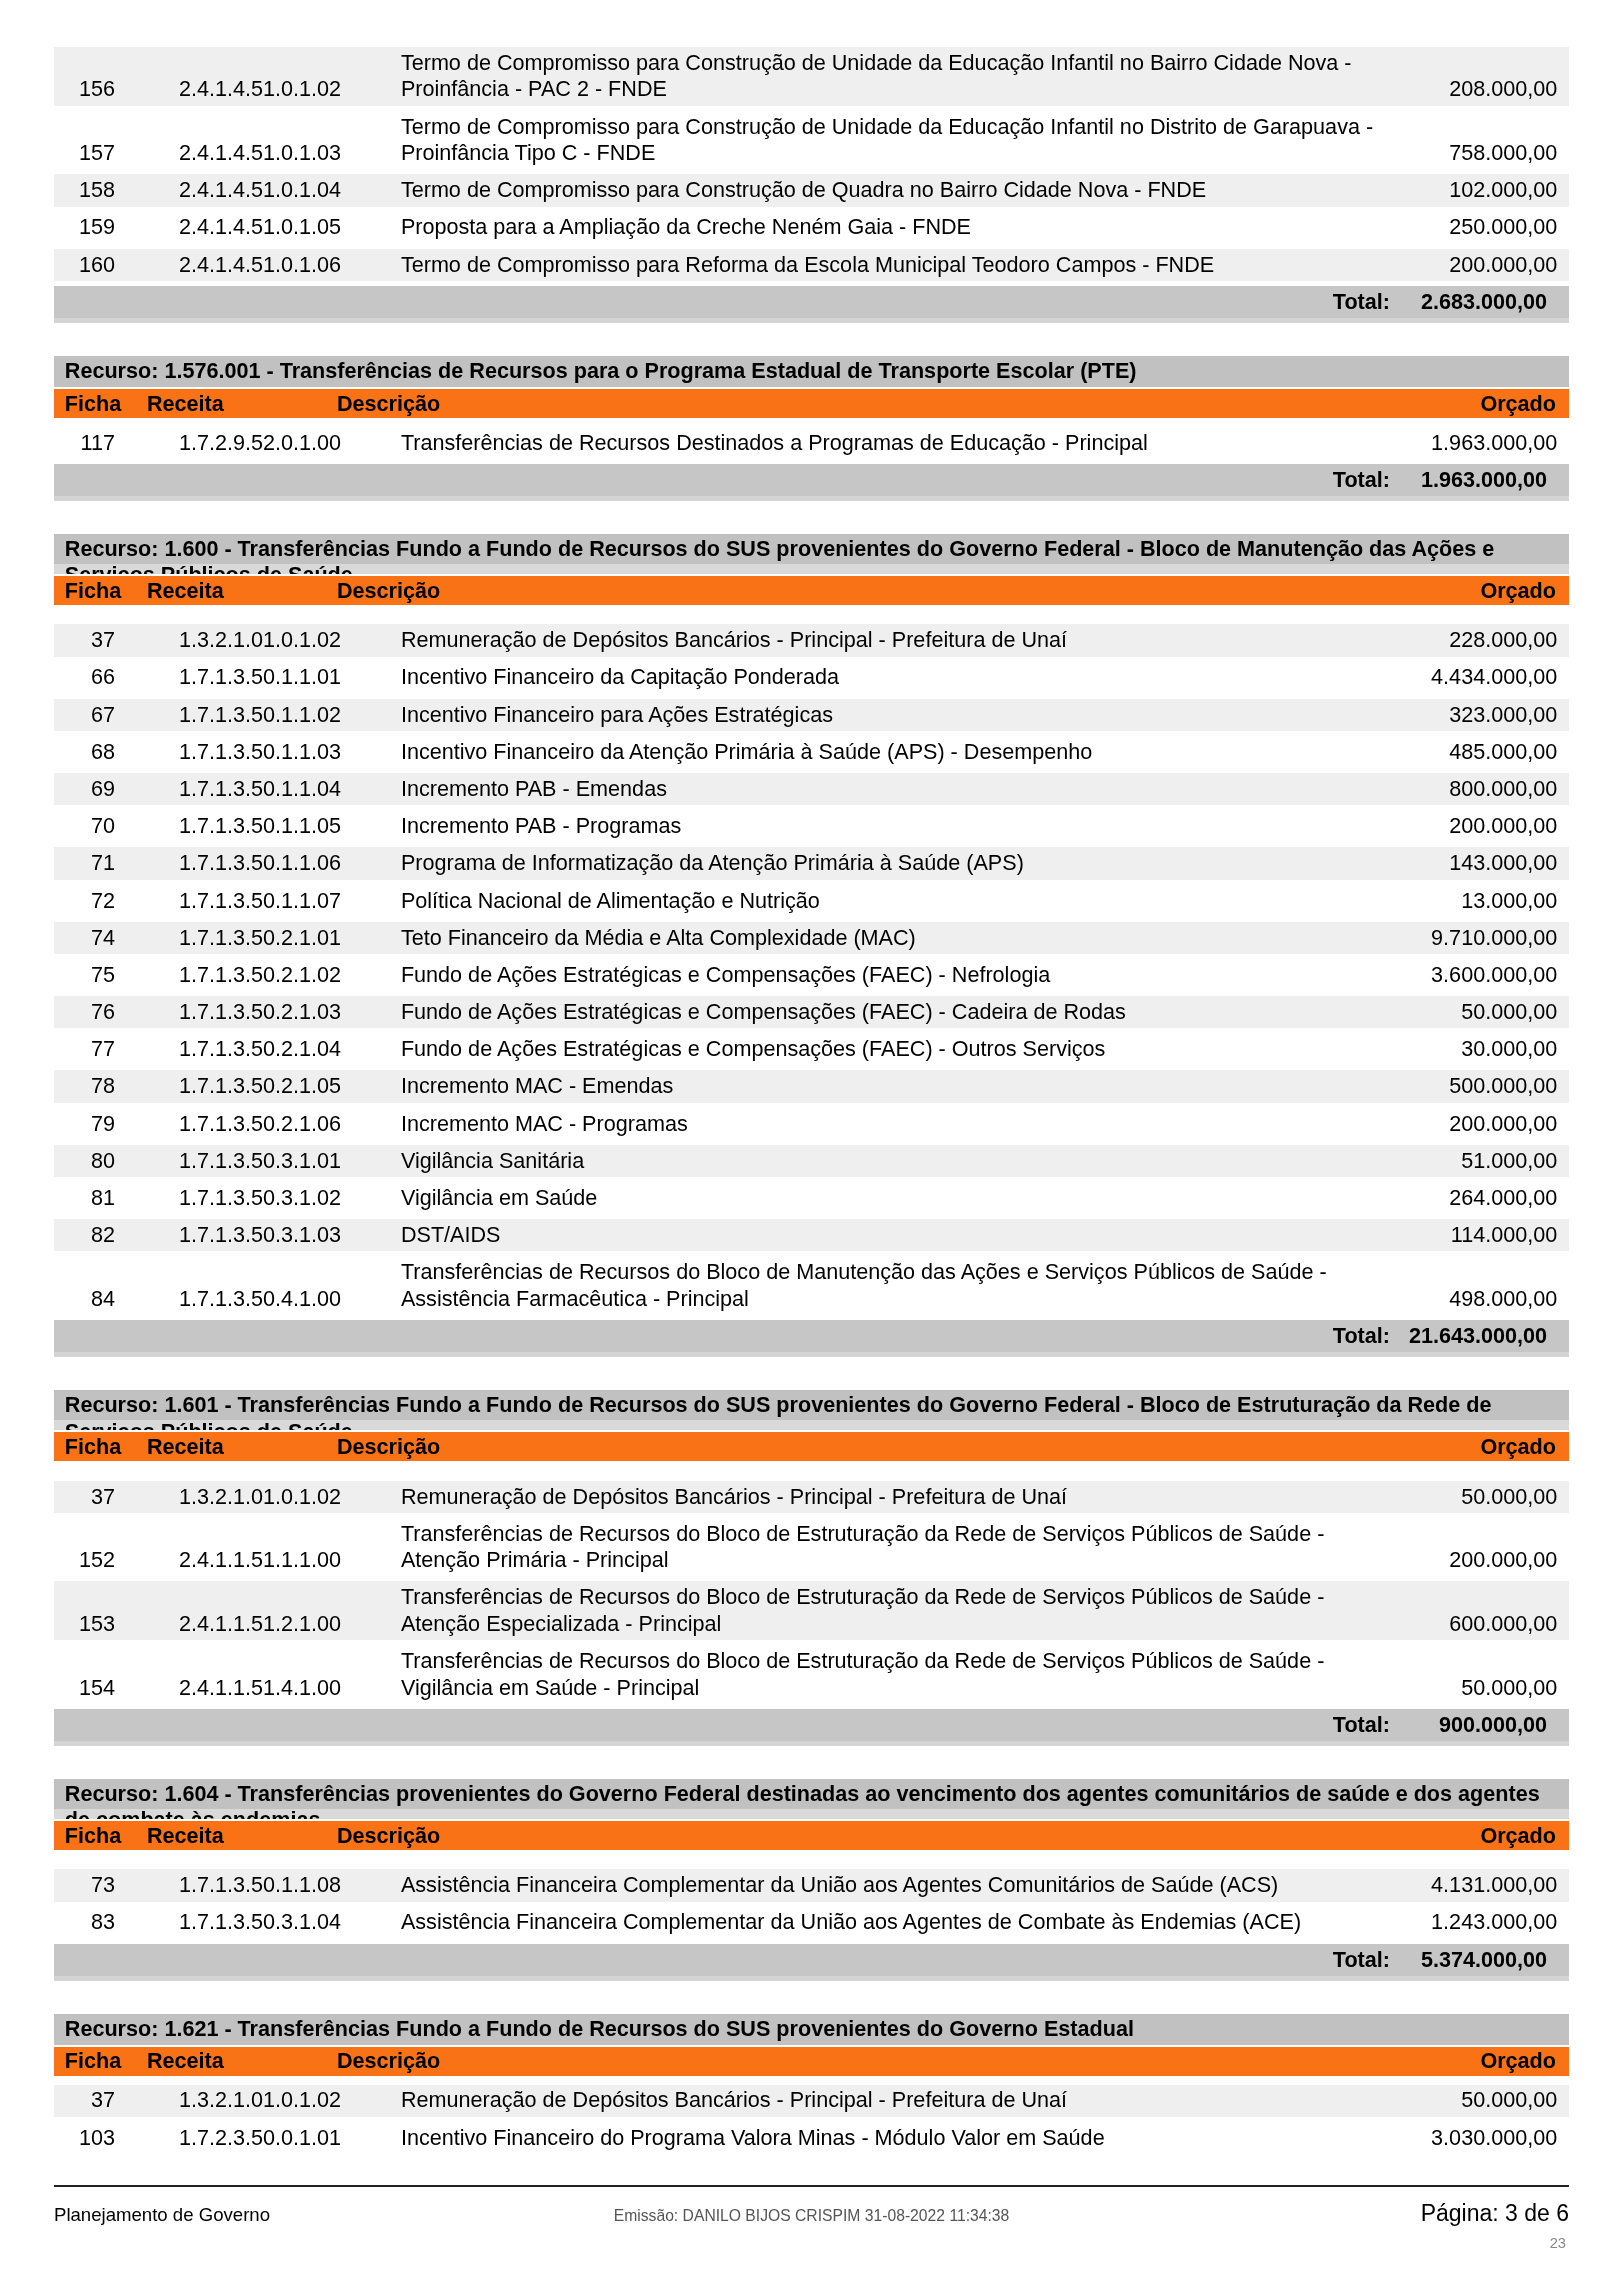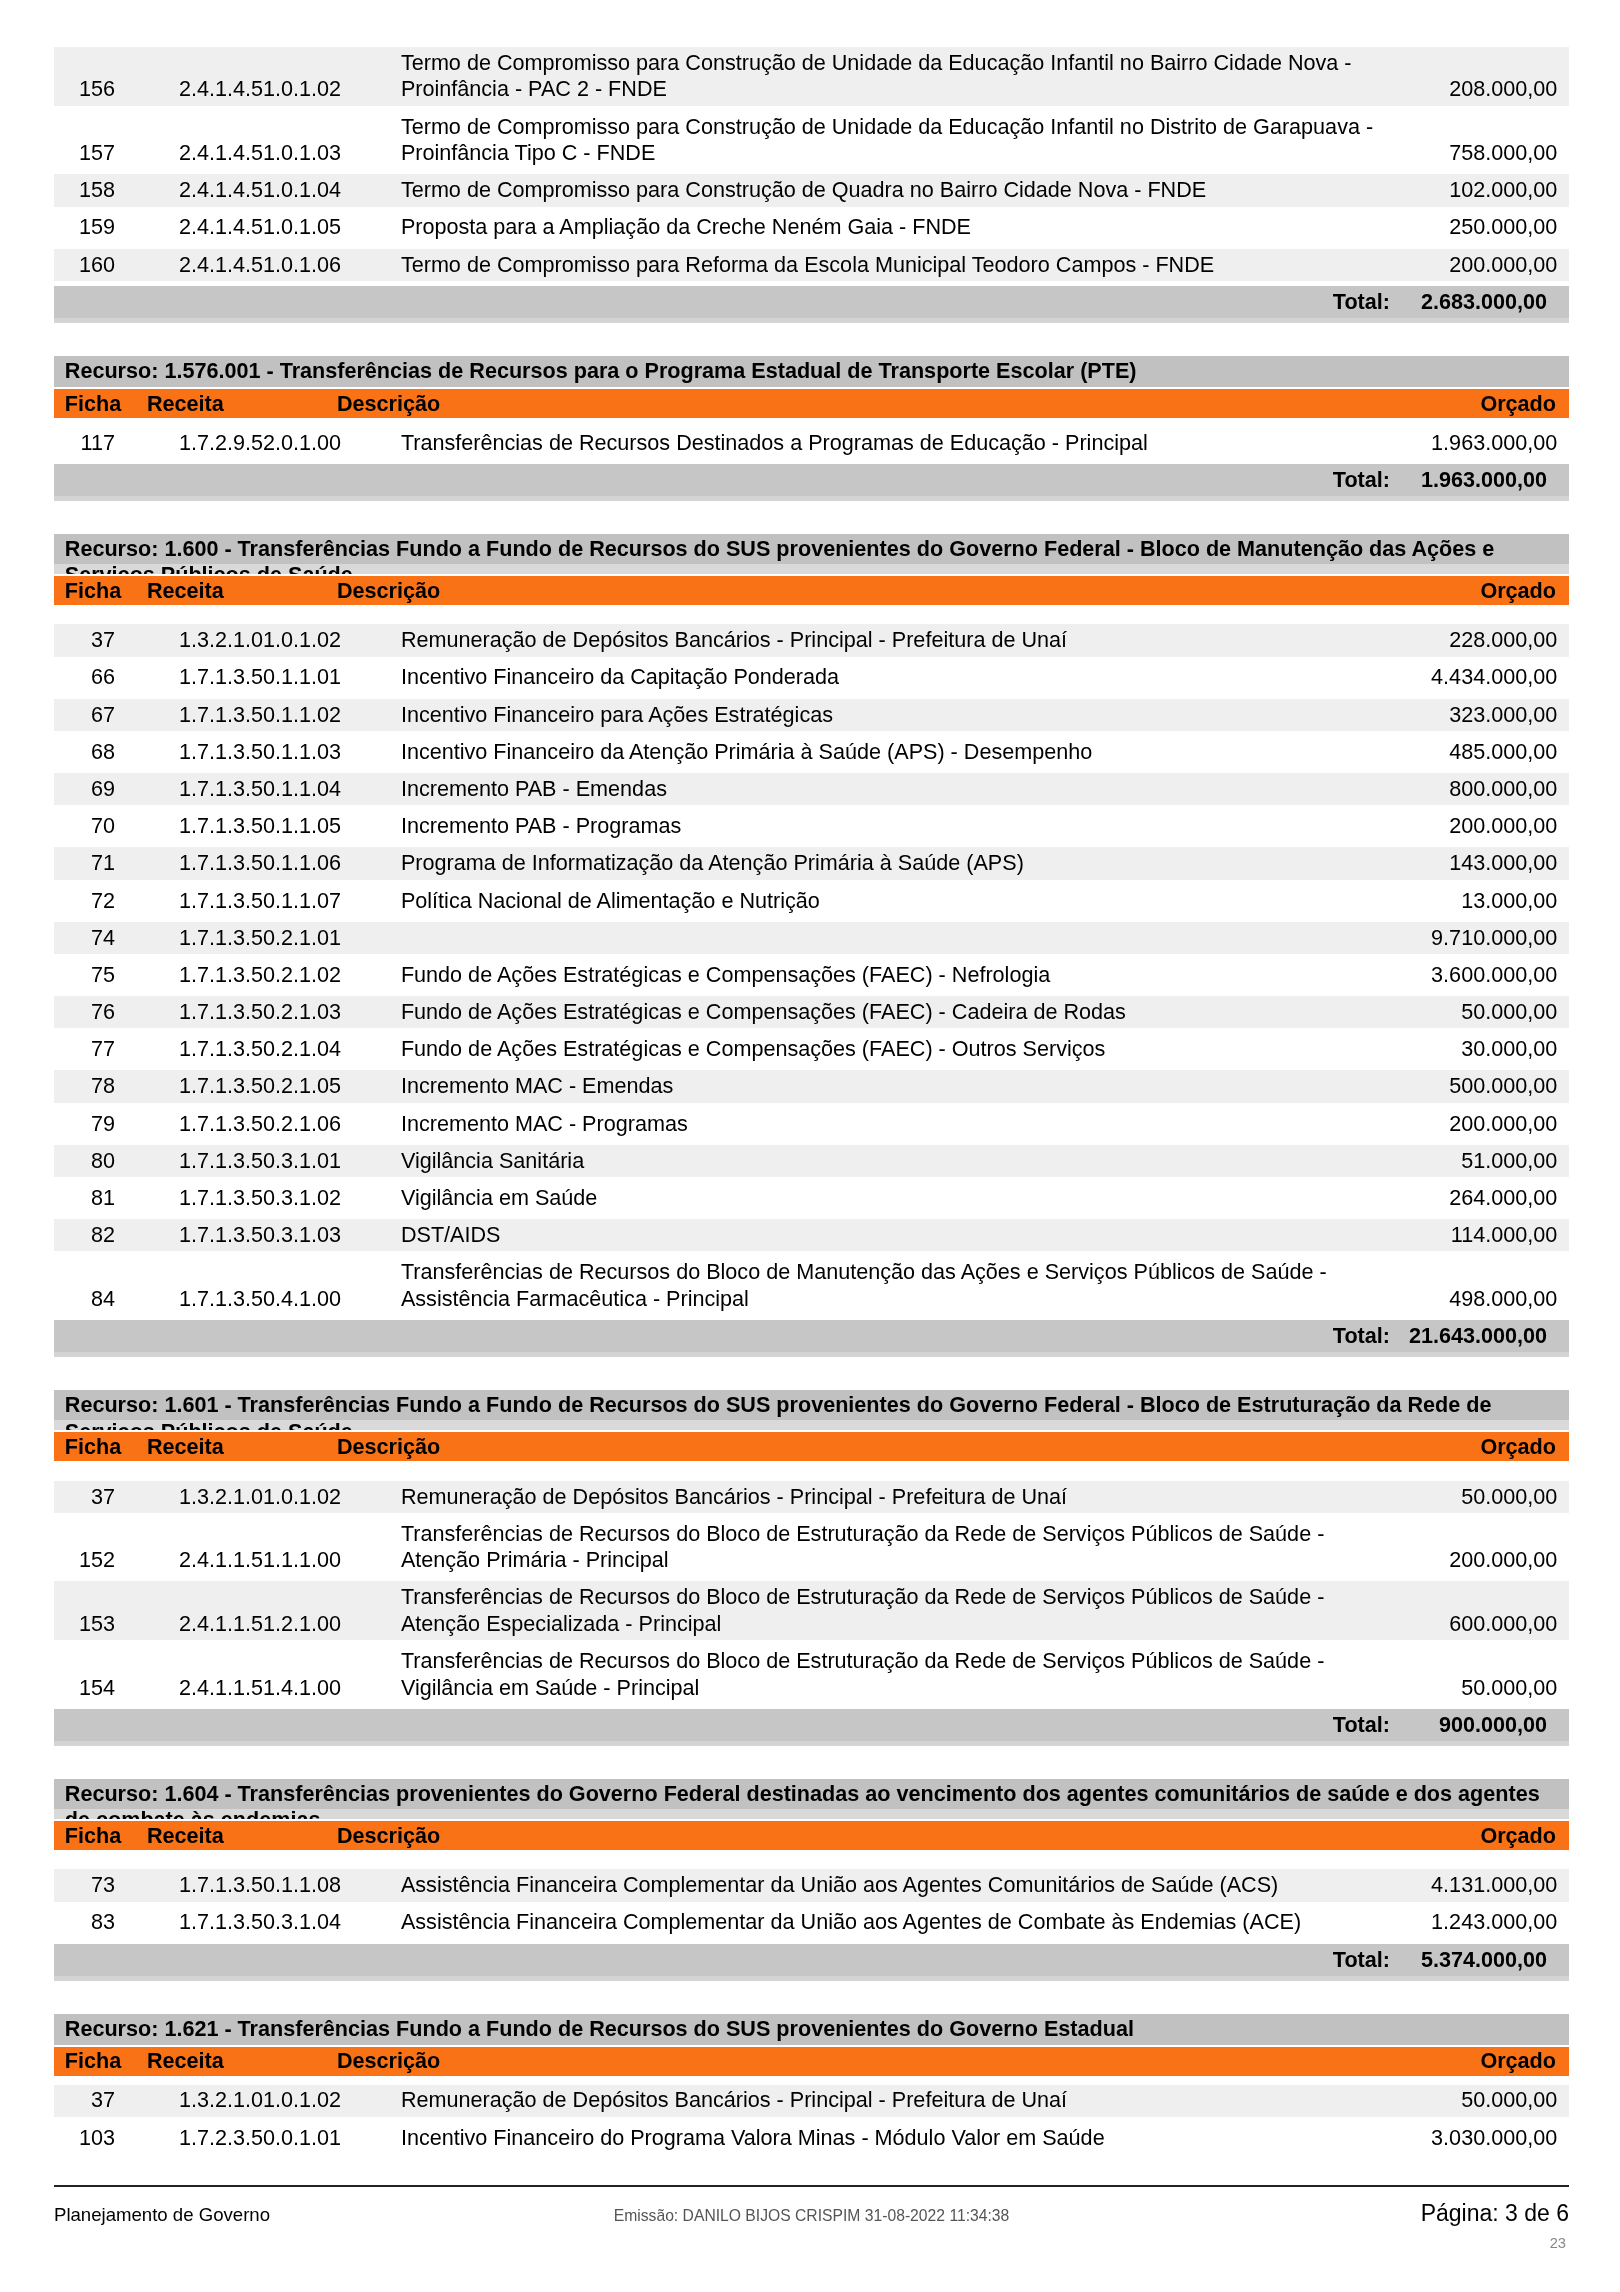--- a/index.html
+++ b/index.html
@@ -213,20 +213,21 @@
   </div>
           <div class="row">
     <span class="cell ficha">72</span>
     <span class="cell receita">1.7.1.3.50.1.1.07</span>
     <span class="cell desc">Política Nacional de Alimentação e Nutrição</span>
     <span class="cell orcado">13.000,00</span>
   </div>
           <div class="row shade">
     <span class="cell ficha">74</span>
     <span class="cell receita">1.7.1.3.50.2.1.01</span>
+    <span class="cell desc">Teto Financeiro da Média e Alta Complexidade (MAC)</span>
     <span class="cell orcado">9.710.000,00</span>
   </div>
           <div class="row">
     <span class="cell ficha">75</span>
     <span class="cell receita">1.7.1.3.50.2.1.02</span>
     <span class="cell desc">Fundo de Ações Estratégicas e Compensações (FAEC) - Nefrologia</span>
     <span class="cell orcado">3.600.000,00</span>
   </div>
           <div class="row shade">
     <span class="cell ficha">76</span>

